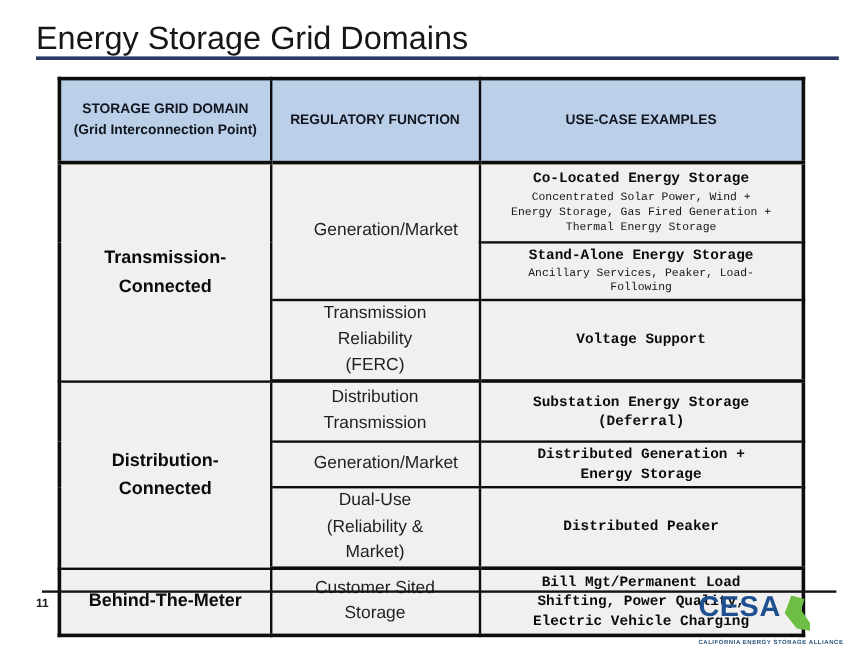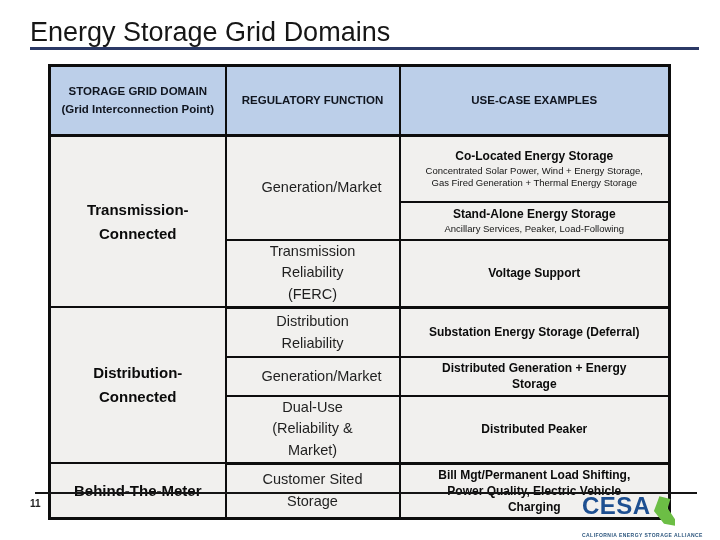--- a/index.html
+++ b/index.html
@@ -37,21 +37,21 @@
   th.hdr-domain { padding:2px 10px; }
 
   td { background:#f1f0ee; }
   td.domain {
     font-weight:bold; font-size:15px; color:#0b0b0b;
     padding:0 20px; line-height:1.6;
   }
   td.function {
     font-size:14.5px; color:#1f1f1f; padding:0 35px; line-height:1.5;
   }
-  td.usecase { padding:2px 24px; }
+  td.usecase { padding:2px 24px;font-family:Liberation Mono, monospace; }
   .uc-title { display:block; font-weight:bold; font-size:12px; color:#0b0b0b; line-height:1.35; }
   .uc-title-sm { display:block; font-weight:bold; font-size:12px; color:#0b0b0b; line-height:1.35; }
   .uc-detail { display:block; font-size:9.5px; color:#141414; line-height:1.32; margin-top:1px; }
 
   
   tr.h70 { height:70px; } tr.h66 { height:66px; } tr.h38 { height:38px; }
   tr.h54 { height:42px; } tr.h50 { height:50px; } tr.h35 { height:35px; }
   tr.h51 { height:51px; }
 
   
@@ -116,21 +116,21 @@
 
         <tr class="h54 thick">
           <td class="function">Transmission Reliability (FERC)</td>
           <td class="usecase">
             <span class="uc-title-sm">Voltage Support</span>
           </td>
         </tr>
 
         <tr class="h50">
           <td class="domain" rowspan="3">Distribution-Connected</td>
-          <td class="function">Distribution Reliability</td>
+          <td class="function">Distribution Transmission</td>
           <td class="usecase">
             <span class="uc-title-sm">Substation Energy Storage (Deferral)</span>
           </td>
         </tr>
 
         <tr class="h35">
           <td class="function">Generation/Market</td>
           <td class="usecase">
             <span class="uc-title-sm">Distributed Generation + Energy Storage</span>
           </td>

